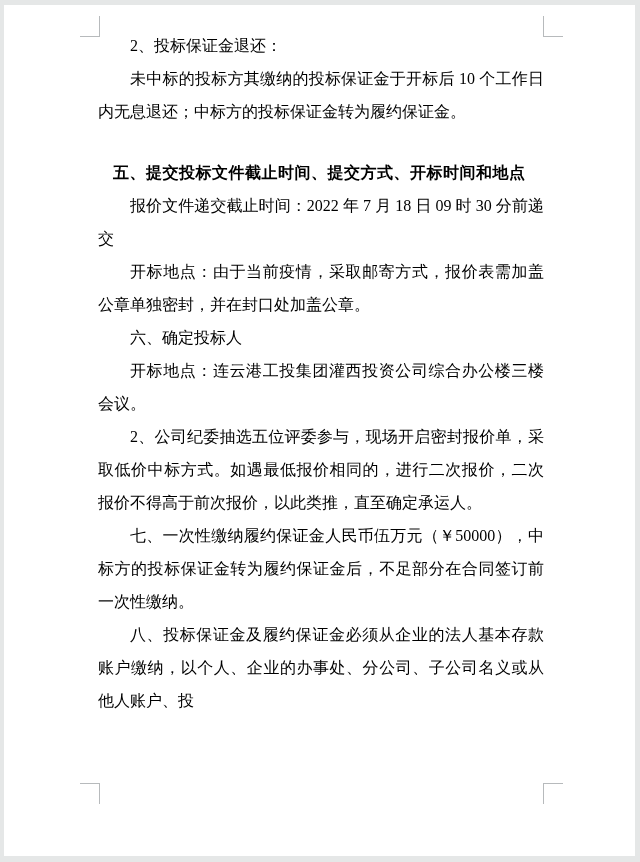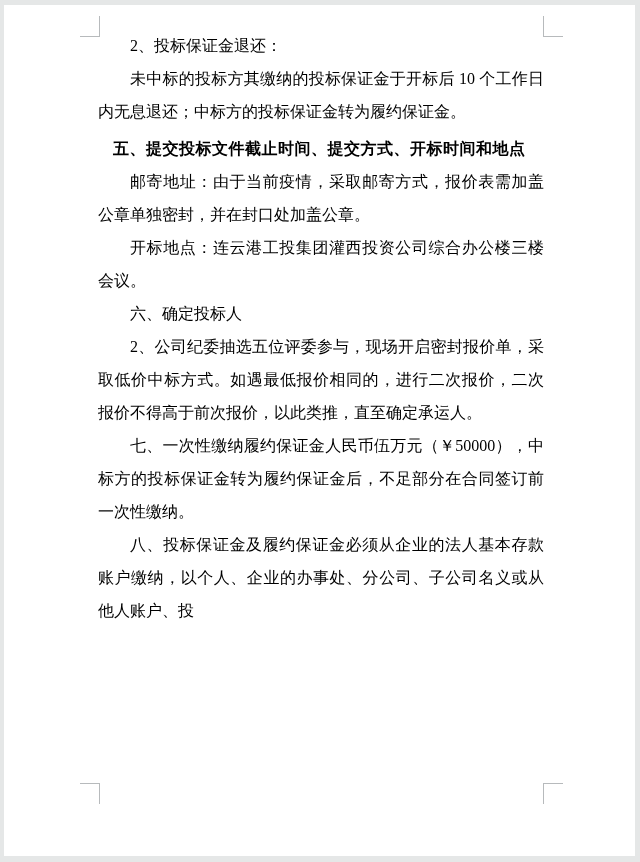--- a/index.html
+++ b/index.html
@@ -42,38 +42,39 @@
     color: #000000;
     text-align: justify;
   }
   .content p {
     margin: 0;
     text-indent: 32px;
   }
   .content p.heading {
     font-weight: bold;
     text-indent: 15px;
-    margin-top: 4px;
+    margin-top: 28px;
     letter-spacing: 0.5px;
   }
   .content p.sp3 { margin-top: 3px; }
   .run.u { text-underline-offset: 3px; }
 </style>
 </head>
 <body>
 
 <div class="viewport">
   <div class="page">
     <div class="content" id="doc-content">
         <p class=""><span class="run">2、投标保证金退还：</span></p>
         <p class=""><span class="run">未中标的投标方其缴纳的投标保证金于开标后 10 个工作日内无息退还；中标方的投标保证金转为履约保证金。</span></p>
         <p class="heading"><span class="run">五、提交投标文件截止时间、提交方式、开标时间和地点</span></p>
-        <p class=""><span class="run">邮寄地址：</span><span class="run u">由于当前疫情，采取邮寄方式，</span><span class="run">报价表需加盖公章单独密封，并在封口处加盖公章。</span></p>
+        <p class=""><span class="run">报价文件递交截止时间：2022 年 7 月 18 日 09 时 30 分前递交</span></p>
+        <p class=""><span class="run">开标地点：</span><span class="run u">由于当前疫情，采取邮寄方式，</span><span class="run">报价表需加盖公章单独密封，并在封口处加盖公章。</span></p>
+        <p class=""><span class="run">六、确定投标人</span></p>
         <p class=""><span class="run">开标地点：连云港工投集团灌西投资公司综合办公楼三楼会议。</span></p>
-        <p class=""><span class="run">六、确定投标人</span></p>
         <p class=""><span class="run">2、公司纪委抽选五位评委参与，现场开启密封报价单，采取低价中标方式。如遇最低报价相同的，进行二次报价，二次报价不得高于前次报价，以此类推，直至确定承运人。</span></p>
         <p class=""><span class="run">七、一次性缴纳履约保证金人民币伍万元（￥50000），中标方的投标保证金转为履约保证金后，不足部分在合同签订前一次性缴纳。</span></p>
         <p class=""><span class="run">八、投标保证金及履约保证金必须从企业的法人基本存款账户缴纳，以个人、企业的办事处、分公司、子公司名义或从他人账户、投</span></p>
       </div>
   </div>
   <div class="mark tl"></div>
   <div class="mark tr"></div>
   <div class="mark bl"></div>
   <div class="mark br"></div>
 </div>

